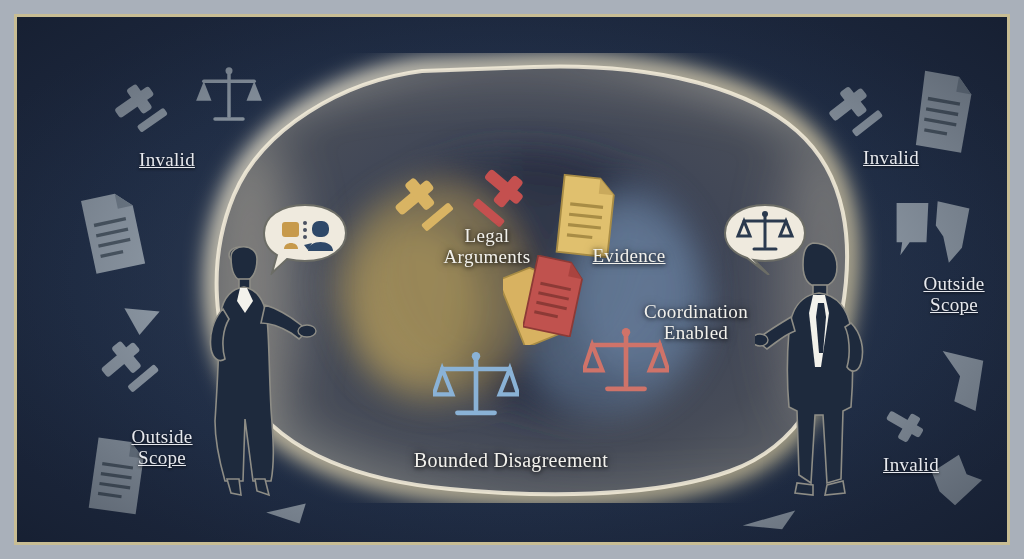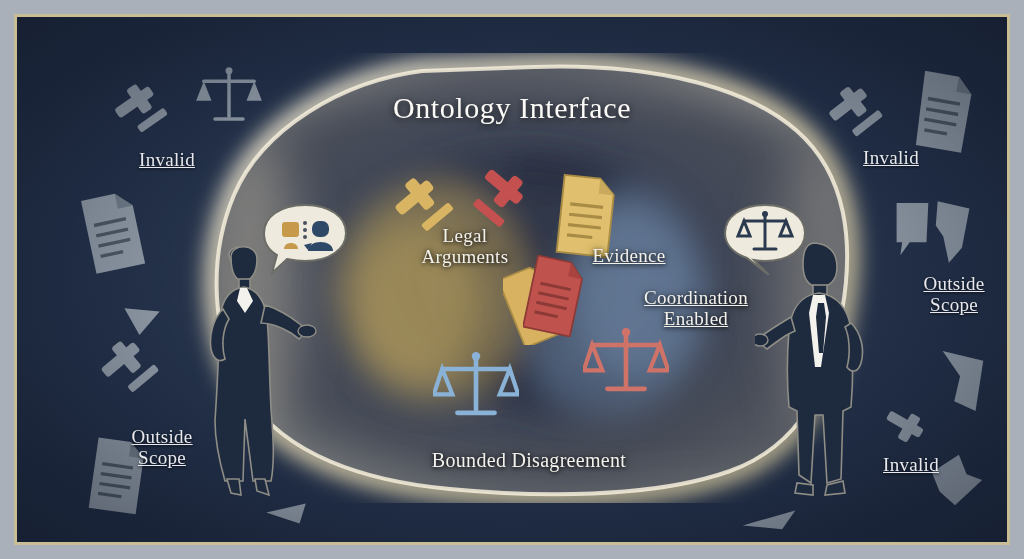--- a/index.html
+++ b/index.html
@@ -57,25 +57,25 @@
   }
   .inner-lbl { font-size:19px; text-align:center; }
   .outer-lbl {
     font-size:19px; text-align:center;
     color:#e7e9ee;
     text-shadow:0 1px 3px rgba(0,0,0,.8);
     text-decoration:underline;
   }
 
   
-  #lbl-legal      { left:388px; top:208px; width:120px; }
+  #lbl-legal      { left:410px; top:208px; width:120px; }
   #lbl-evidence   { left:552px; top:228px; width:120px;text-decoration:underline; }
-  #lbl-coord      { left:614px; top:270px; width:130px;text-decoration:underline; }
+  #lbl-coord      { left:614px; top:284px; width:130px; }
   #lbl-prec       { left:540px; top:374px; width:130px; }
-  #lbl-bounded    { left:382px; top:432px; width:260px; font-size:20px;}
+  #lbl-bounded    { left:364px; top:432px; width:260px; font-size:20px;}
 
   #lbl-inv-tl     { left:102px;  top:132px; width:96px; }
   #lbl-out-bl     { left:92px;   top:409px; width:106px; }
   #lbl-inv-tr     { left:826px;  top:130px; width:96px; }
   #lbl-out-tr     { left:886px;  top:256px; width:102px; }
   #lbl-inv-br     { left:846px;  top:437px; width:96px; }
 
   
   .figure { position:absolute; }
   #fig-left  { left:178px; top:222px; width:130px; height:258px; }
@@ -454,21 +454,20 @@
         <g stroke="#2b3a4e" stroke-width="3" fill="none" stroke-linecap="round">
           <line x1="44" y1="12" x2="44" y2="44"></line>
           <line x1="23" y1="18" x2="65" y2="18"></line>
           <line x1="33" y1="46" x2="55" y2="46"></line>
           <path d="M23 18 L17 33 L29 33 Z"></path>
           <path d="M65 18 L59 33 L71 33 Z"></path>
         </g>
         <circle cx="44" cy="11" r="3" fill="#2b3a4e"></circle>
       </svg>
 
-      <div class="lbl" id="title">Ontology Interface</div>
 
       <div class="lbl inner-lbl" id="lbl-legal">Legal
 Arguments</div>
       <div class="lbl inner-lbl" id="lbl-evidence">Evidence</div>
       <div class="lbl inner-lbl" id="lbl-coord">Coordination
 Enabled</div>
       <div class="lbl inner-lbl" id="lbl-bounded">Bounded Disagreement</div>
 
       <div class="lbl outer-lbl" id="lbl-inv-tl">Invalid</div>
       <div class="lbl outer-lbl" id="lbl-out-bl">Outside

